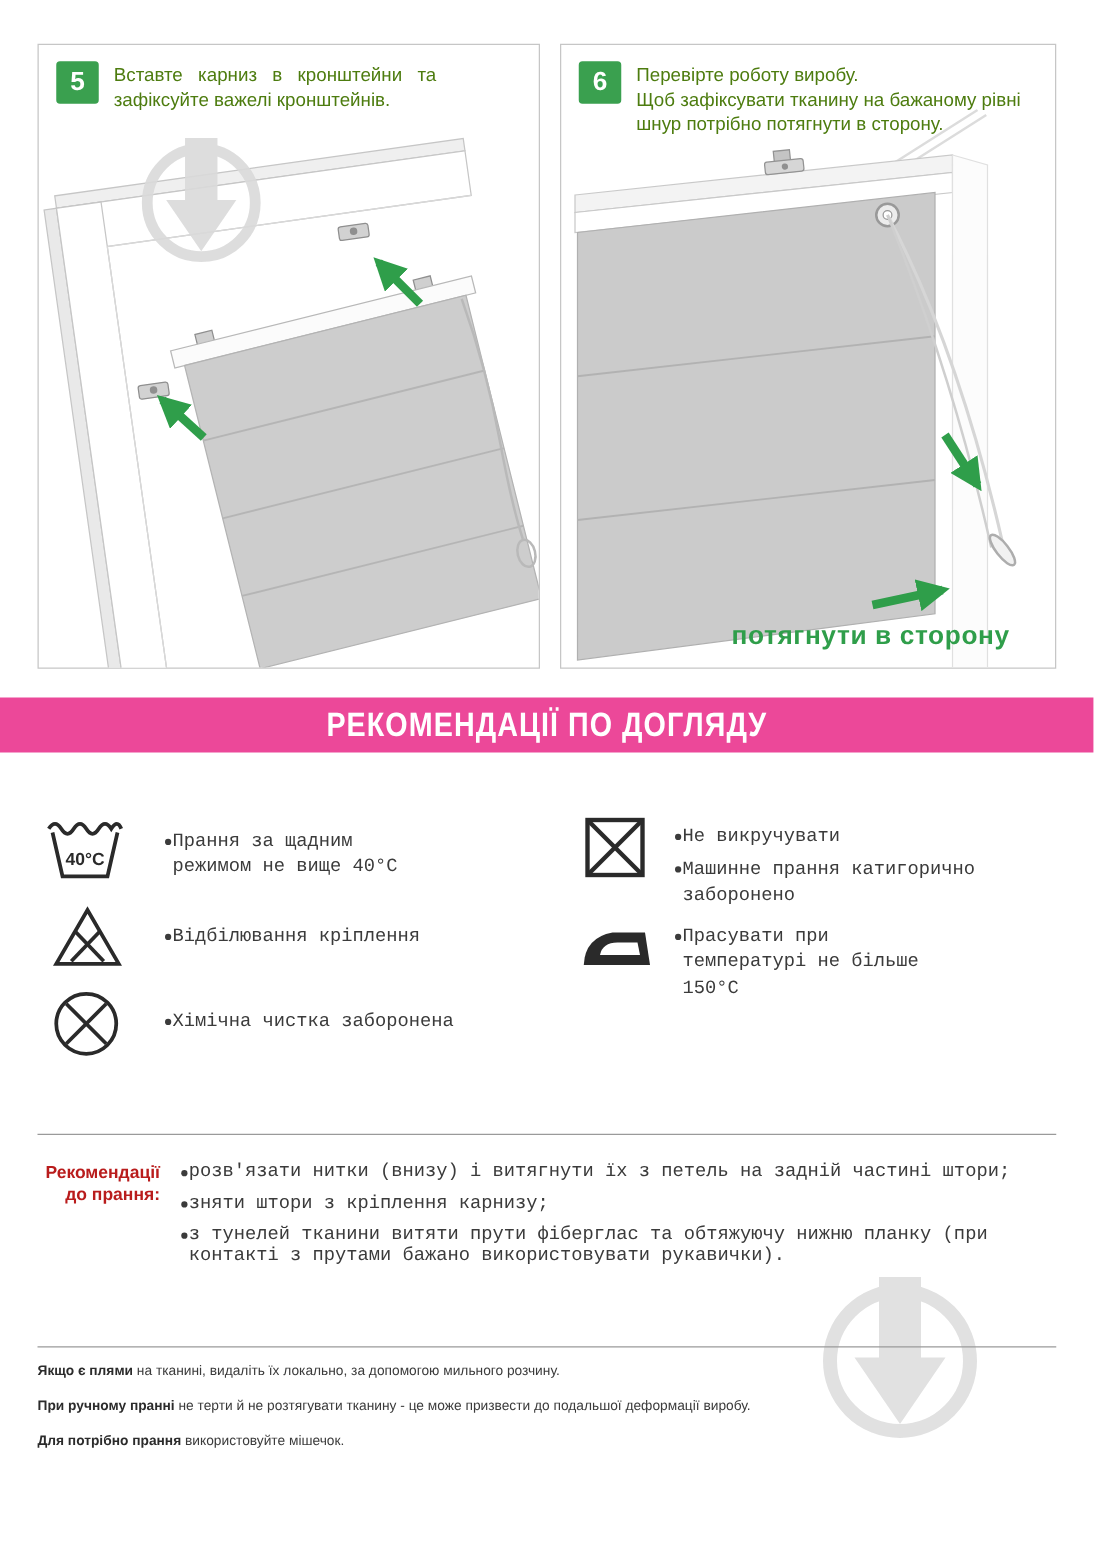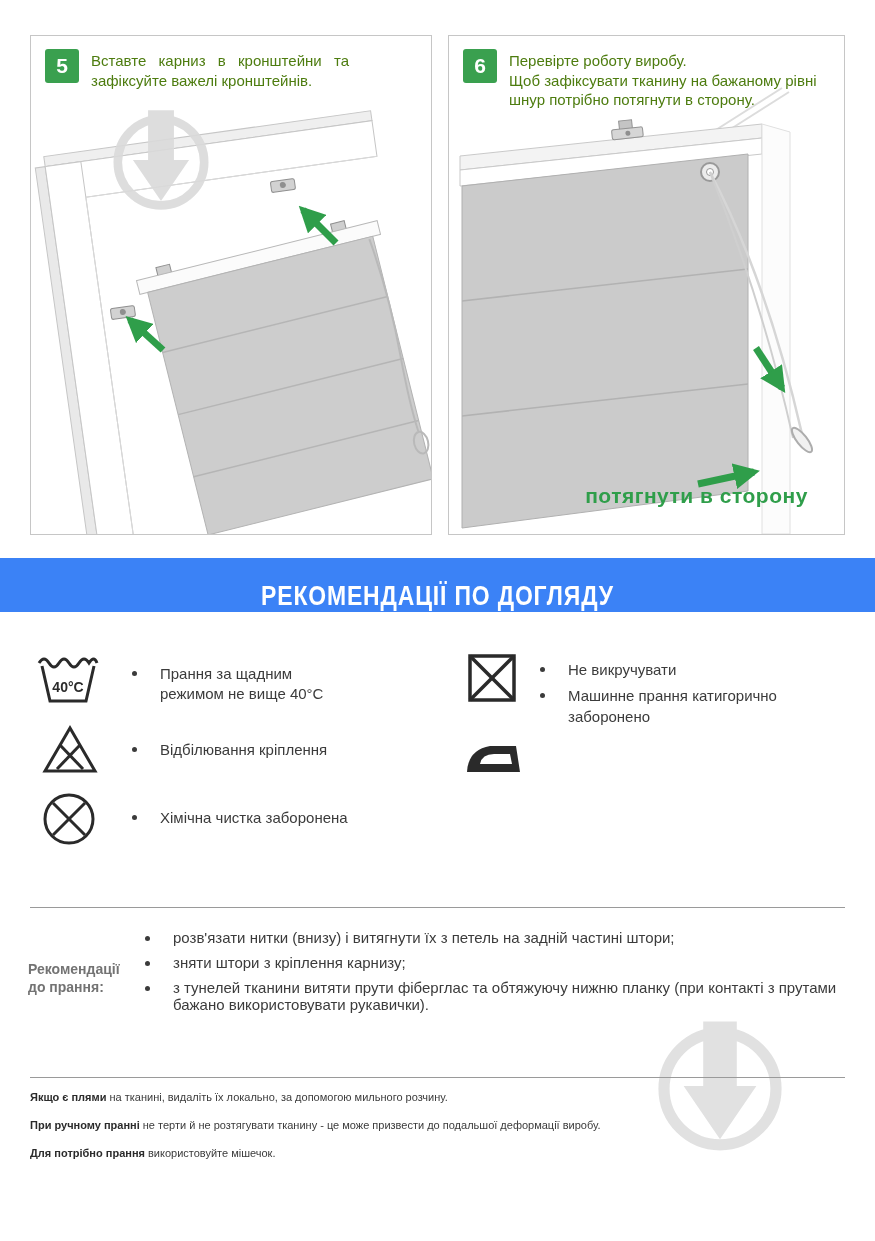--- a/index.html
+++ b/index.html
@@ -10,44 +10,44 @@
   
   .panel { position:absolute; top:35px; height:500px; border:1px solid #c6c6c6; background:#fff; }
   .panel-5 { left:30px; width:402px; }
   .panel-6 { left:448px; width:397px; }
   .badge { position:absolute; left:14px; top:13px; width:34px; height:34px; background:#3aa04f; color:#fff;
            display:flex; align-items:center; justify-content:center; font-size:21px; font-weight:bold; border-radius:3px; z-index:3;}
   .step-text { position:absolute; left:60px; top:15px; font-size:15px; line-height:1.3; color:#4d7c0f; z-index:3;}
   .step-text-5 { width:258px; text-align:justify; }
   .step-text-6 { width:315px; }
   .illus { position:absolute; left:0; top:0; width:100%; height:100%; z-index:1; }
-  .annotation { position:absolute; left:110px; top:448px; width:275px; text-align:center;
+  .annotation { position:absolute; left:110px; top:461px; width:275px; text-align:center;
                 color:#2f9e4a; font-size:21px; font-weight:bold; letter-spacing:.5px; z-index:3; }
 
   .watermark { position:absolute; z-index:2; opacity:.9; }
   .wm-panel5 { left:76px; top:70px; width:108px; height:108px; }
   .wm-footer { left:650px; top:1016px; width:140px; height:140px; z-index:0; }
 
   
-  .banner { position:absolute; left:0; top:558px; width:875px; height:54px; background:#3b82f6;
-            display:flex; align-items:flex-end; justify-content:center; }
+  .banner { position:absolute; left:0; top:558px; width:875px; height:44px; background:#ec4899;
+            display:flex; align-items:center; justify-content:center; }
   .banner-text { color:#fff; font-size:27px; font-weight:bold; letter-spacing:1px; transform:scaleX(.85); white-space:nowrap; }
 
   
   .care-icon { position:absolute; }
   .care-text { position:absolute; font-size:15px; line-height:1.35; color:#3b3b3b; }
-  .bullet-row { display:flex; gap:23px; margin-bottom:6px; }
+  .bullet-row { display:flex; gap:1px; margin-bottom:6px;font-family:Liberation Mono, monospace; }
   .dot { width:5px; height:5px; border-radius:50%; background:#3b3b3b; flex:0 0 auto; margin-top:7px; }
 
   
   .divider { position:absolute; left:30px; width:815px; height:1px; background:#9a9a9a; z-index:1;}
 
   
   .wash-label { position:absolute; left:28px; top:928px; width:100px; font-size:14px; font-weight:bold;
-                text-align:left; line-height:1.3; color:#737373; z-index:1;margin-top:32px;}
+                text-align:right; line-height:1.3; color:#b91c1c; z-index:1;}
   .wash-bullets { position:absolute; left:145px; top:929px; width:700px; font-size:15px; z-index:1;}
   .wash-bullets .bullet-row { margin-bottom:8px; }
 
   
   .footer { position:absolute; left:30px; top:1090px; width:800px; font-size:11px; line-height:1.35; z-index:1;}
   .footer p { margin-bottom:13px; color:#3b3b3b; }
   .footer .lead { font-weight:bold; color:#2b2b2b; }
 </style>
 </head>
 <body>
@@ -206,20 +206,26 @@
     <div class="bullet-row">
         <span class="dot"></span>
       <span>Машинне прання катигорично заборонено</span>
       </div>
   </div>
 
   <svg class="care-icon" style="left:464px; top:734px;" width="58" height="42" viewBox="0 0 58 42" aria-hidden="true">
     <path d="M3,38 Q4,16 26,12 L52,12 L56,38 Z" fill="#2a2a2a"></path>
     <path d="M16,30 Q18,20 30,20 L46,20 L48,30 Z" fill="#ffffff"></path>
   </svg>
+  <div class="care-text" style="left:540px; top:740px; width:210px;">
+    <div class="bullet-row">
+        <span class="dot"></span>
+      <span>Прасувати при температурі не більше 150°С</span>
+      </div>
+  </div>
 
   <div class="divider" style="top:907px;"></div>
 
   <div class="wash-label">Рекомендації до прання:</div>
   <div class="wash-bullets">
     <div class="bullet-row">
       <span class="dot"></span>
       <span>розв'язати нитки (внизу) і витягнути їх з петель на задній частині штори;</span>
       </div>
     <div class="bullet-row">

